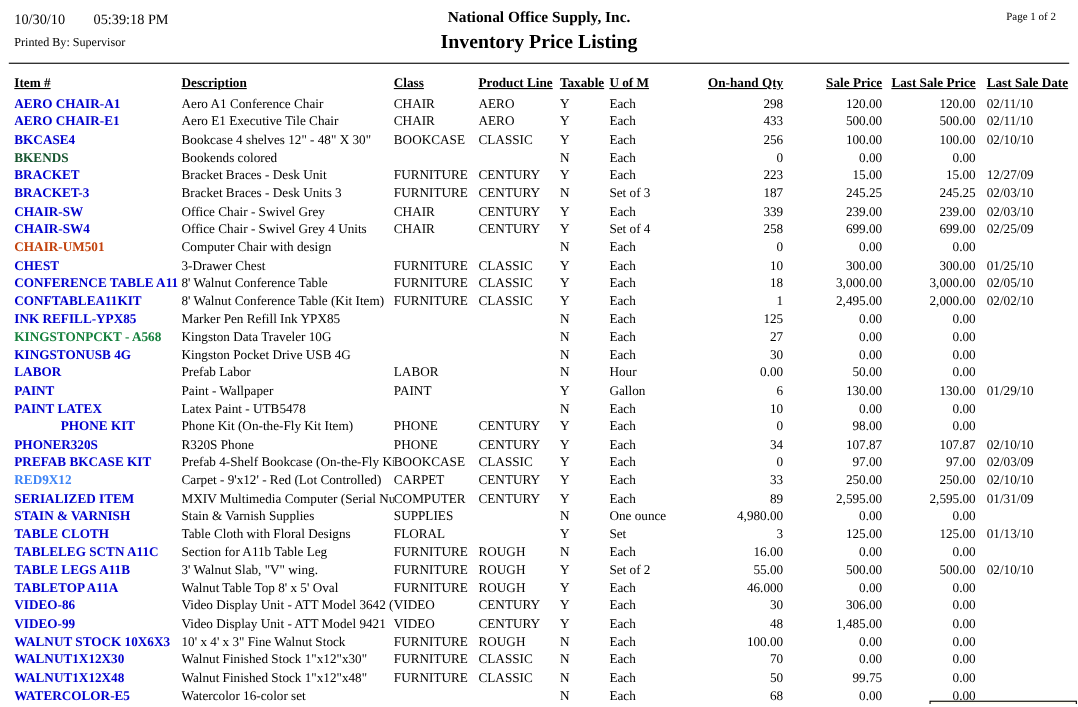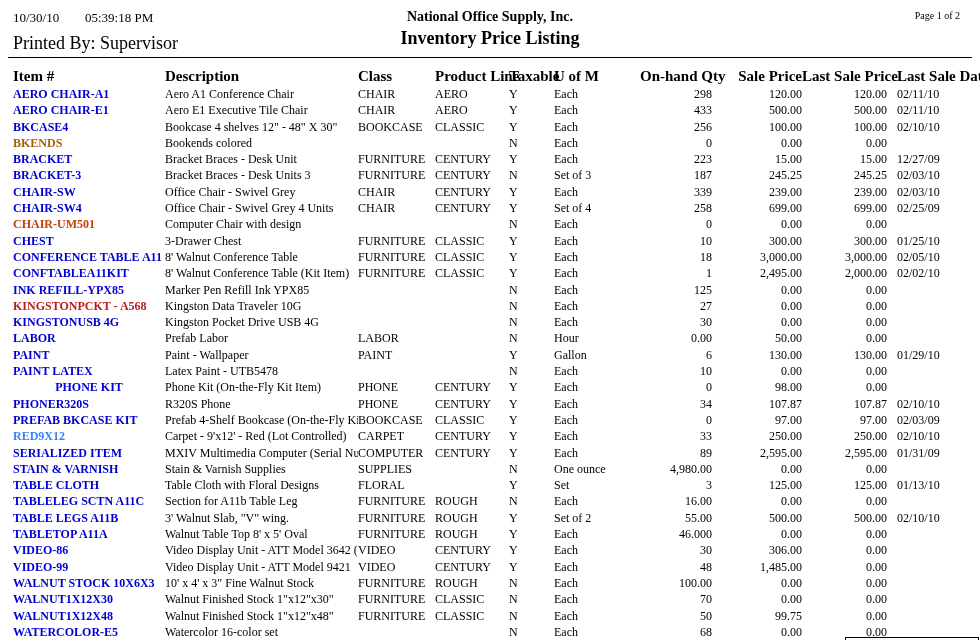--- a/index.html
+++ b/index.html
@@ -2,31 +2,31 @@
 <html><head>
 <meta charset="utf-8">
 <style>
   html,body{margin:0;padding:0;background:#fff;}
   .page{
     position:relative;width:980px;height:640px;background:#ffffff;
     font-family:"Liberation Serif","DejaVu Serif",serif;color:#000;overflow:hidden;
   }
   .hdr-date{position:absolute;left:13px;top:10px;font-size:13px;}
   .hdr-time{position:absolute;left:85px;top:10px;font-size:13px;}
-  .hdr-printedby{position:absolute;left:13px;top:33px;font-size:18px;}
+  .hdr-printedby{position:absolute;left:13px;top:33px;font-size:11px;}
   .hdr-company{position:absolute;left:0;right:0;top:9px;text-align:center;font-size:14px;font-weight:bold;}
   .hdr-title{position:absolute;left:0;right:0;top:28px;text-align:center;font-size:18px;font-weight:bold;}
   .hdr-page{position:absolute;right:20px;top:10px;font-size:10px;}
   .rule{position:absolute;left:8px;right:8px;top:57px;border-top:1px solid #000;height:0;}
   table.report{
     position:absolute;left:13px;top:68px;width:965px;
     border-collapse:collapse;table-layout:fixed;
   }
   th{
-    font-size:15px;font-weight:bold;text-align:left;
+    font-size:12px;font-weight:bold;text-decoration:underline;text-align:left;
     padding:0;height:18px;vertical-align:top;white-space:nowrap;overflow:visible;
   }
   td{
     font-size:12px;padding:0;height:16.3px;line-height:16.3px;vertical-align:middle;
     white-space:nowrap;overflow:hidden;
   }
   th.num,td.c6,td.c7,td.c8{text-align:right;}
   th.datecol,td.c9{padding-left:10px;}
   td.c0{font-weight:bold;cursor:pointer;}
   .partial-box{
@@ -104,21 +104,21 @@
           <td class="c2">BOOKCASE</td>
           <td class="c3">CLASSIC</td>
           <td class="c4">Y</td>
           <td class="c5">Each</td>
           <td class="c6">256</td>
           <td class="c7">100.00</td>
           <td class="c8">100.00</td>
           <td class="c9">02/10/10</td>
         </tr>
         <tr>
-          <td class="c0" style="color: #a16207;">BKENDS</td>
+          <td class="c0" style="color: #14532d;">BKENDS</td>
           <td class="c1">Bookends colored</td>
           <td class="c2"></td>
           <td class="c3"></td>
           <td class="c4">N</td>
           <td class="c5">Each</td>
           <td class="c6">0</td>
           <td class="c7">0.00</td>
           <td class="c8">0.00</td>
           <td class="c9"></td>
         </tr>
@@ -224,21 +224,21 @@
           <td class="c2"></td>
           <td class="c3"></td>
           <td class="c4">N</td>
           <td class="c5">Each</td>
           <td class="c6">125</td>
           <td class="c7">0.00</td>
           <td class="c8">0.00</td>
           <td class="c9"></td>
         </tr>
         <tr>
-          <td class="c0" style="color: #b91c1c;">KINGSTONPCKT - A568</td>
+          <td class="c0" style="color: #15803d;">KINGSTONPCKT - A568</td>
           <td class="c1">Kingston Data Traveler 10G</td>
           <td class="c2"></td>
           <td class="c3"></td>
           <td class="c4">N</td>
           <td class="c5">Each</td>
           <td class="c6">27</td>
           <td class="c7">0.00</td>
           <td class="c8">0.00</td>
           <td class="c9"></td>
         </tr>

